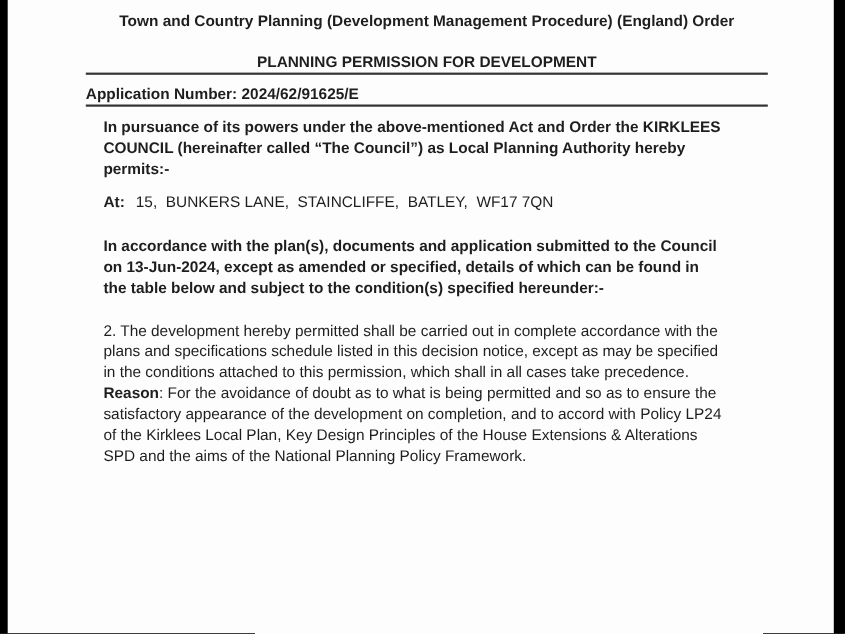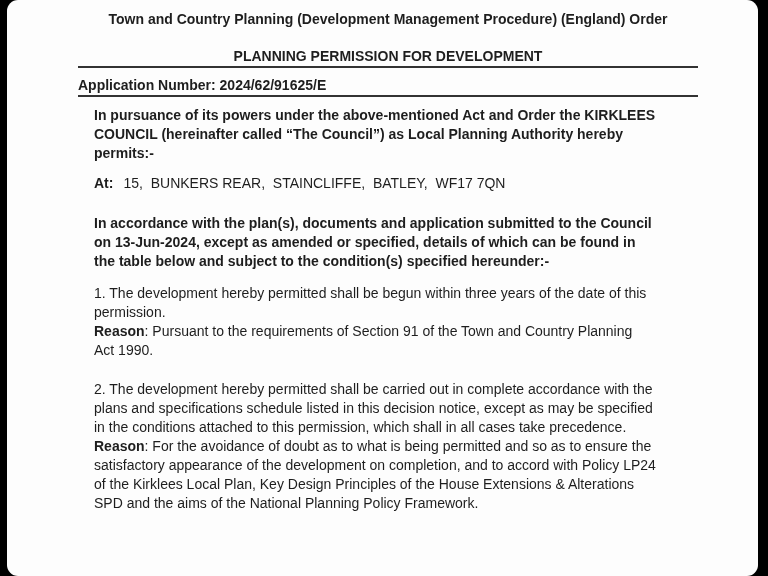--- a/index.html
+++ b/index.html
@@ -20,21 +20,20 @@
     left: 7px;
     top: 0;
     width: 751px;
     height: 576px;
     background: #fdfdfd;
     color: #1e1e1e;
     box-sizing: border-box;
     padding: 10px 60px 0 71px;
     font-size: 14px;
     line-height: 19px;
-    border-radius: 11px;
   }
   .bold { font-weight: bold; }
   .pre { white-space: pre; margin-left: 16px; }
   .doc-title { font-weight: bold; text-align: center; }
   .doc-heading { font-weight: bold; text-align: center; margin-top: 18px; }
   hr.rule {
     border: none;
     border-top: 2px solid #333;
     margin: 0;
     width: 100%;
@@ -66,30 +65,26 @@
 
     <div class="app-number">Application Number: 2024/62/91625/E</div>
 
     <hr class="rule rule-bottom">
 
     <div class="preamble pre">In pursuance of its powers under the above-mentioned Act and Order the KIRKLEES
 COUNCIL (hereinafter called “The Council”) as Local Planning Authority hereby
 permits:-</div>
 
 
-    <div class="site-line pre"><span class="bold">At:</span><span class="address">15,  BUNKERS REAR,  STAINCLIFFE,  BATLEY,  WF17 7QN</span></div>
+    <div class="site-line pre"><span class="bold">At:</span><span class="address">15,  BUNKERS LANE,  STAINCLIFFE,  BATLEY,  WF17 7QN</span></div>
 
     <div class="accordance pre">In accordance with the plan(s), documents and application submitted to the Council
 on 13-Jun-2024, except as amended or specified, details of which can be found in
 the table below and subject to the condition(s) specified hereunder:-</div>
 
-    <div class="cond-1 pre"><span>1. The development hereby permitted shall be begun within three years of the date of this
-permission.
-</span><span class="bold">Reason</span><span>: Pursuant to the requirements of Section 91 of the Town and Country Planning
-Act 1990.</span></div>
 
     <div class="cond-2 pre"><span>2. The development hereby permitted shall be carried out in complete accordance with the
 plans and specifications schedule listed in this decision notice, except as may be specified
 in the conditions attached to this permission, which shall in all cases take precedence.
 </span><span class="bold">Reason</span><span>: For the avoidance of doubt as to what is being permitted and so as to ensure the
 satisfactory appearance of the development on completion, and to accord with Policy LP24
 of the Kirklees Local Plan, Key Design Principles of the House Extensions &amp; Alterations
 SPD and the aims of the National Planning Policy Framework.</span></div>
 
   </div>

